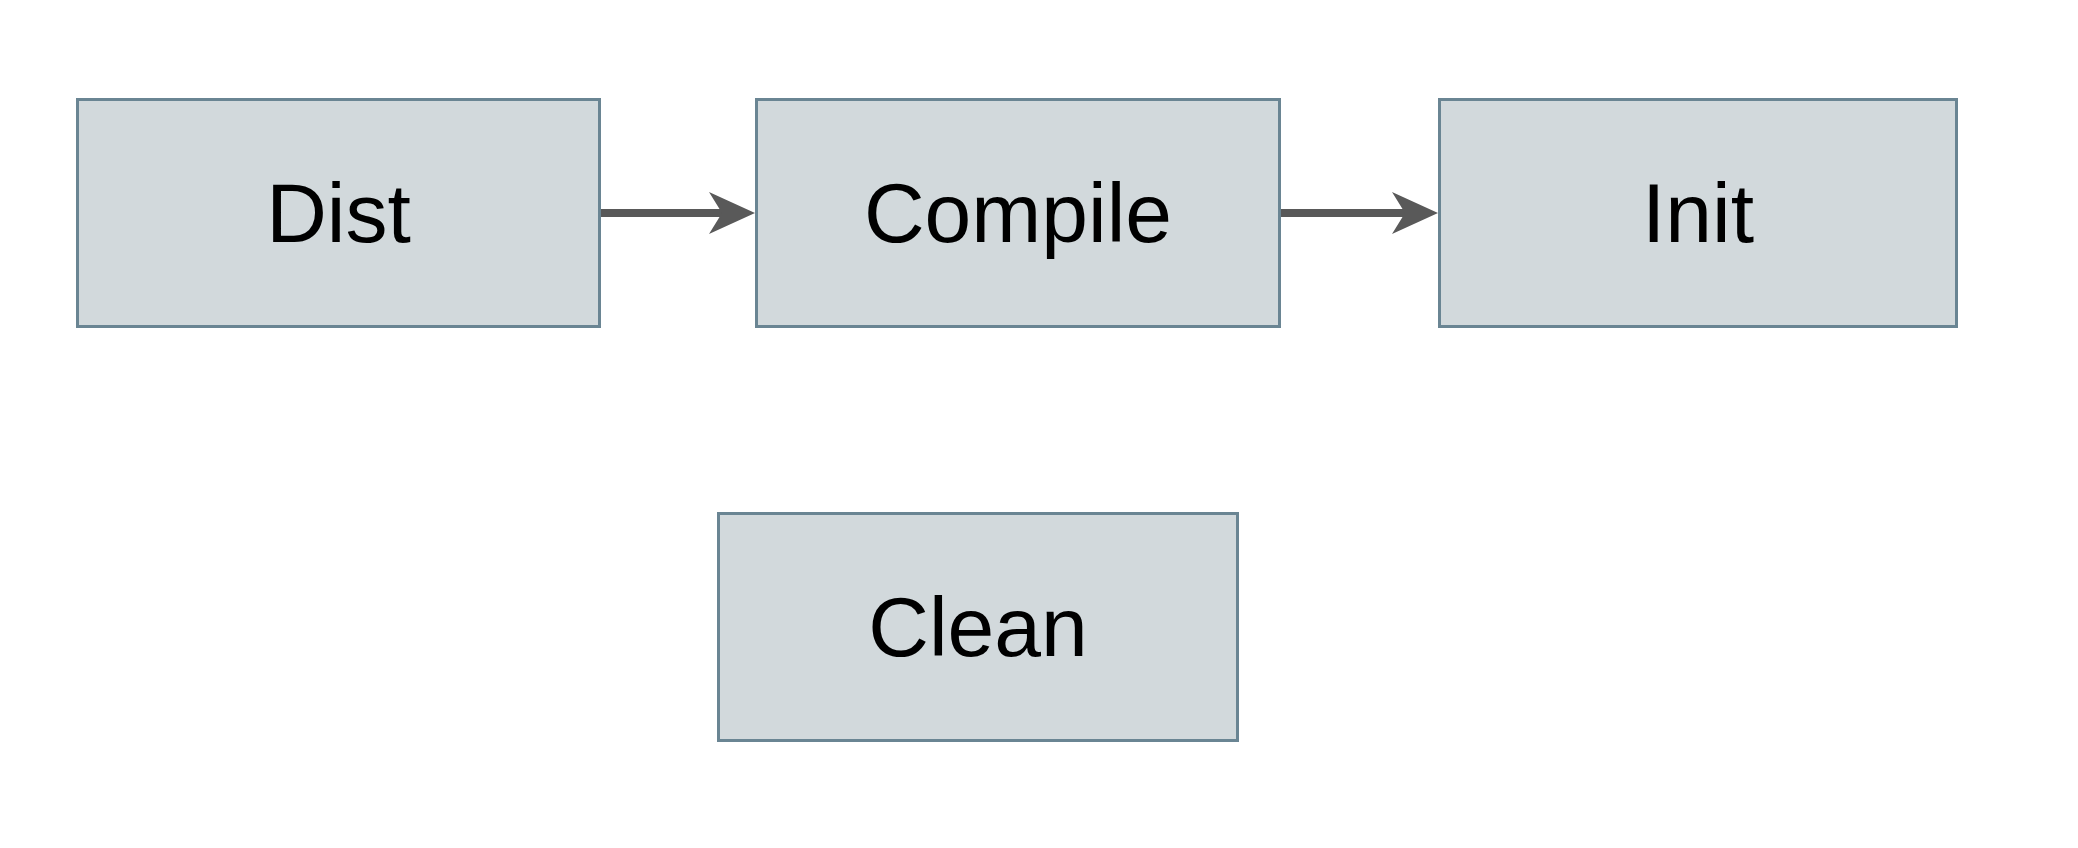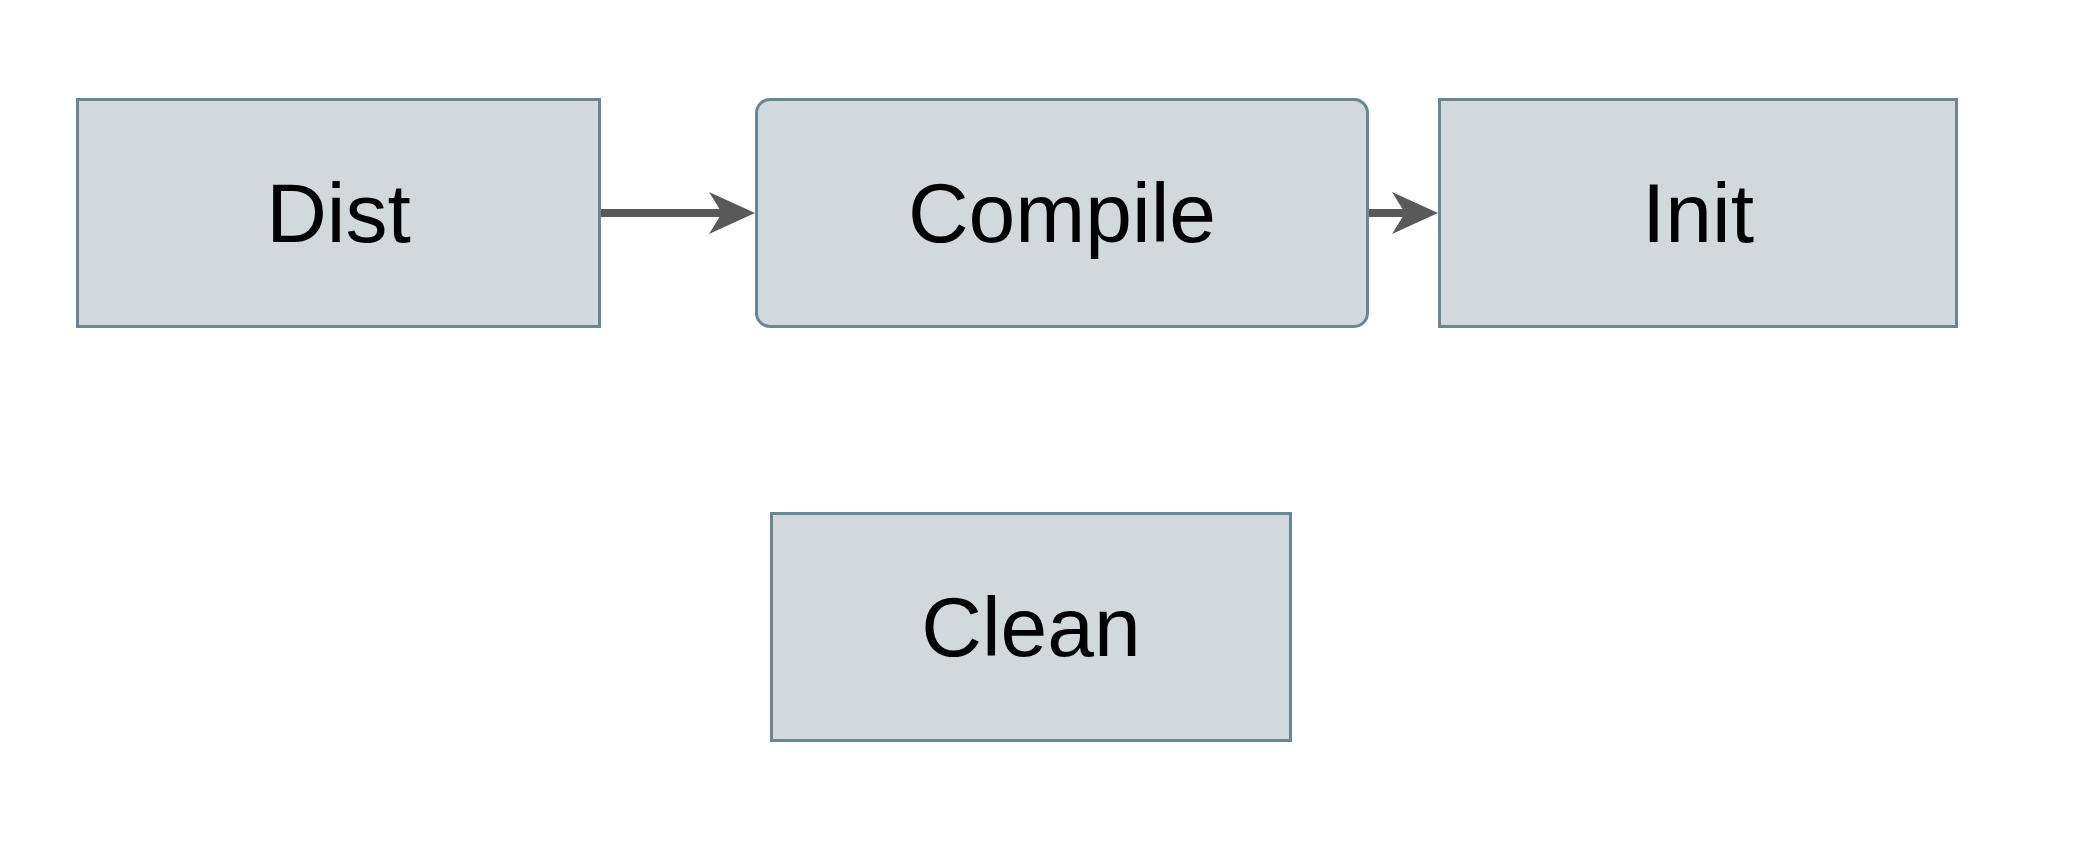--- a/index.html
+++ b/index.html
@@ -42,23 +42,23 @@
     align-items: center;
     justify-content: center;
   }
   .node .label {
     font-size: 84px;
     line-height: 1;
     color: var(--text-color);
     white-space: nowrap;
   }
   #node-dist    { left: 76px;   top: 98px;  width: 525px; height: 230px; }
-  #node-compile { left: 755px;  top: 98px;  width: 614px; height: 230px; border-radius: 15px; }
+  #node-compile { left: 755px;  top: 98px;  width: 526px; height: 230px; }
   #node-init    { left: 1438px; top: 98px;  width: 520px; height: 230px; text-align: right; }
-  #node-clean   { left: 770px;  top: 512px; width: 522px; height: 230px; }
+  #node-clean   { left: 717px;  top: 512px; width: 522px; height: 230px; }
 </style>
 </head>
 <body>
 
 <div class="canvas">
 
   <svg class="connectors" viewBox="0 0 2078 848" xmlns="http://www.w3.org/2000/svg" aria-hidden="true">
     <g>
       <line x1="598" y1="213" x2="723" y2="213"></line>
       <path d="M 755,213 L 709,192 L 722,213 L 709,234 Z"></path>

